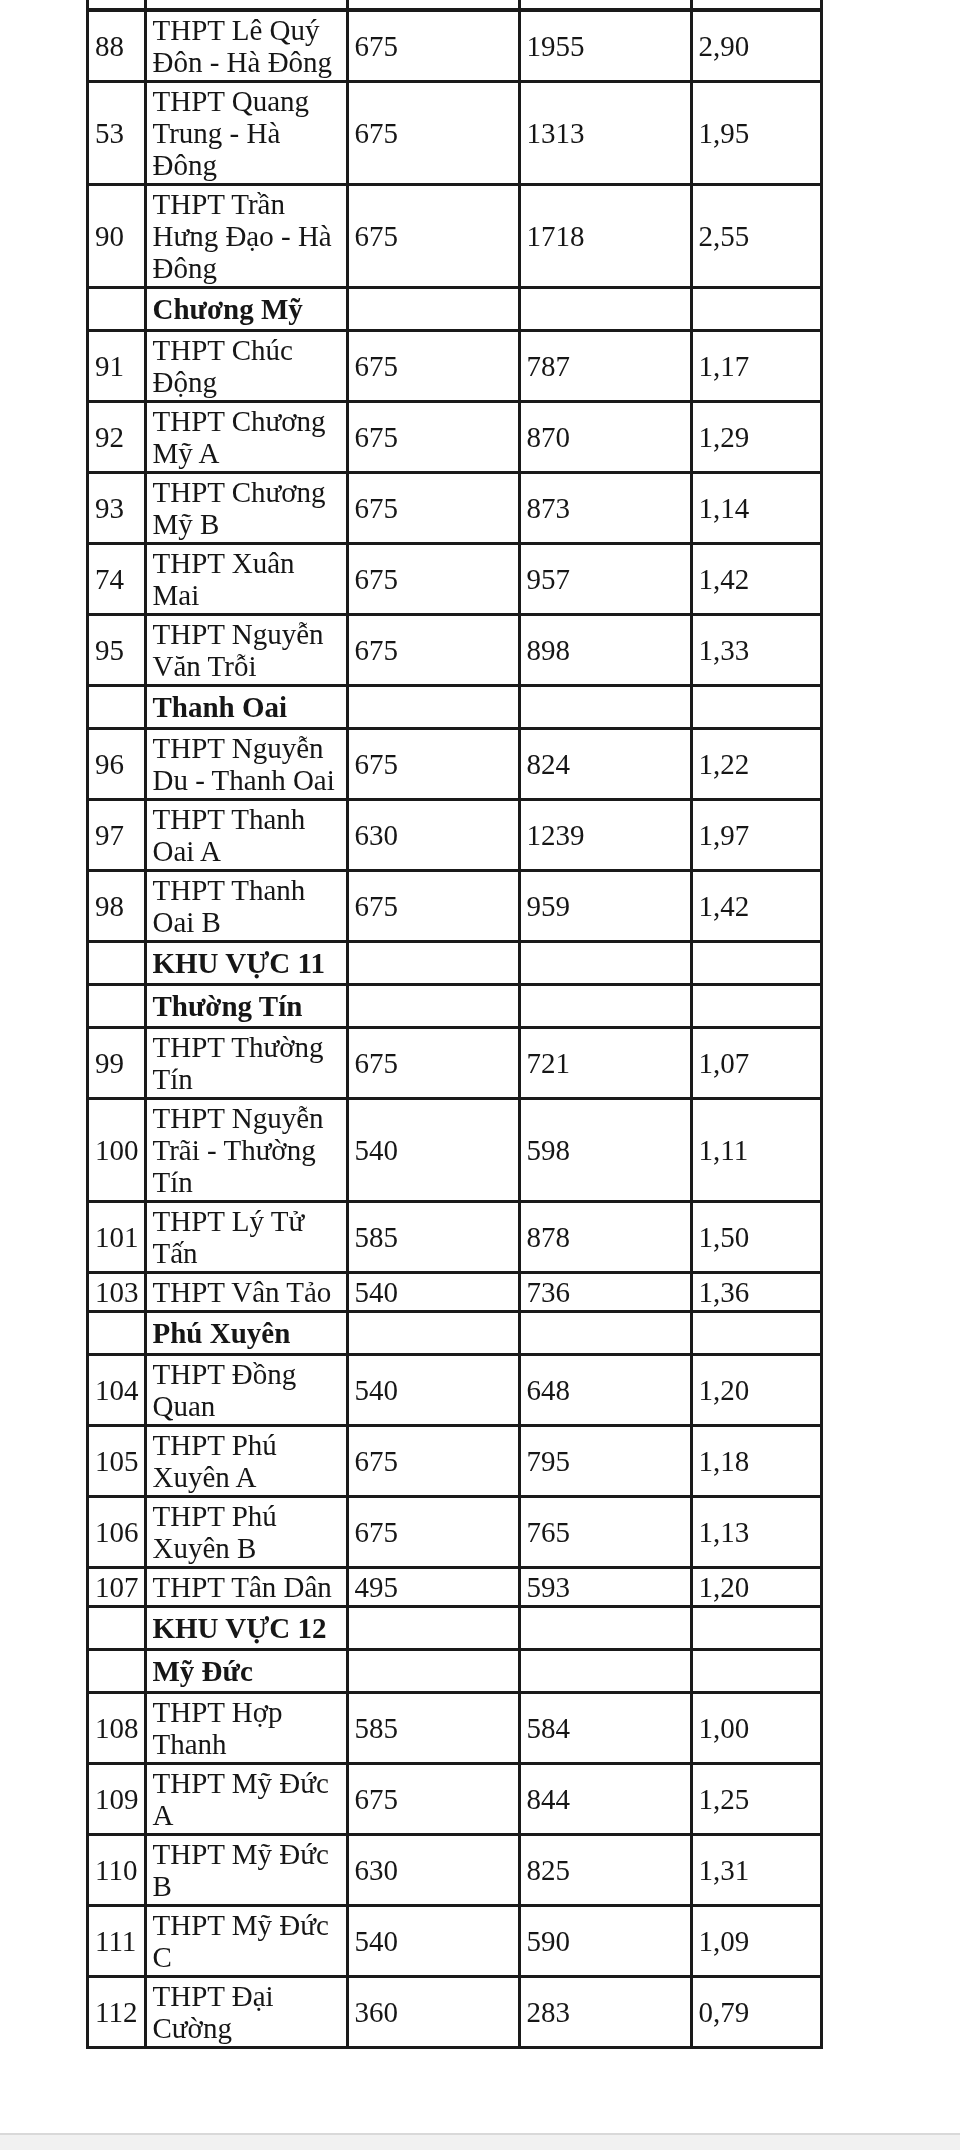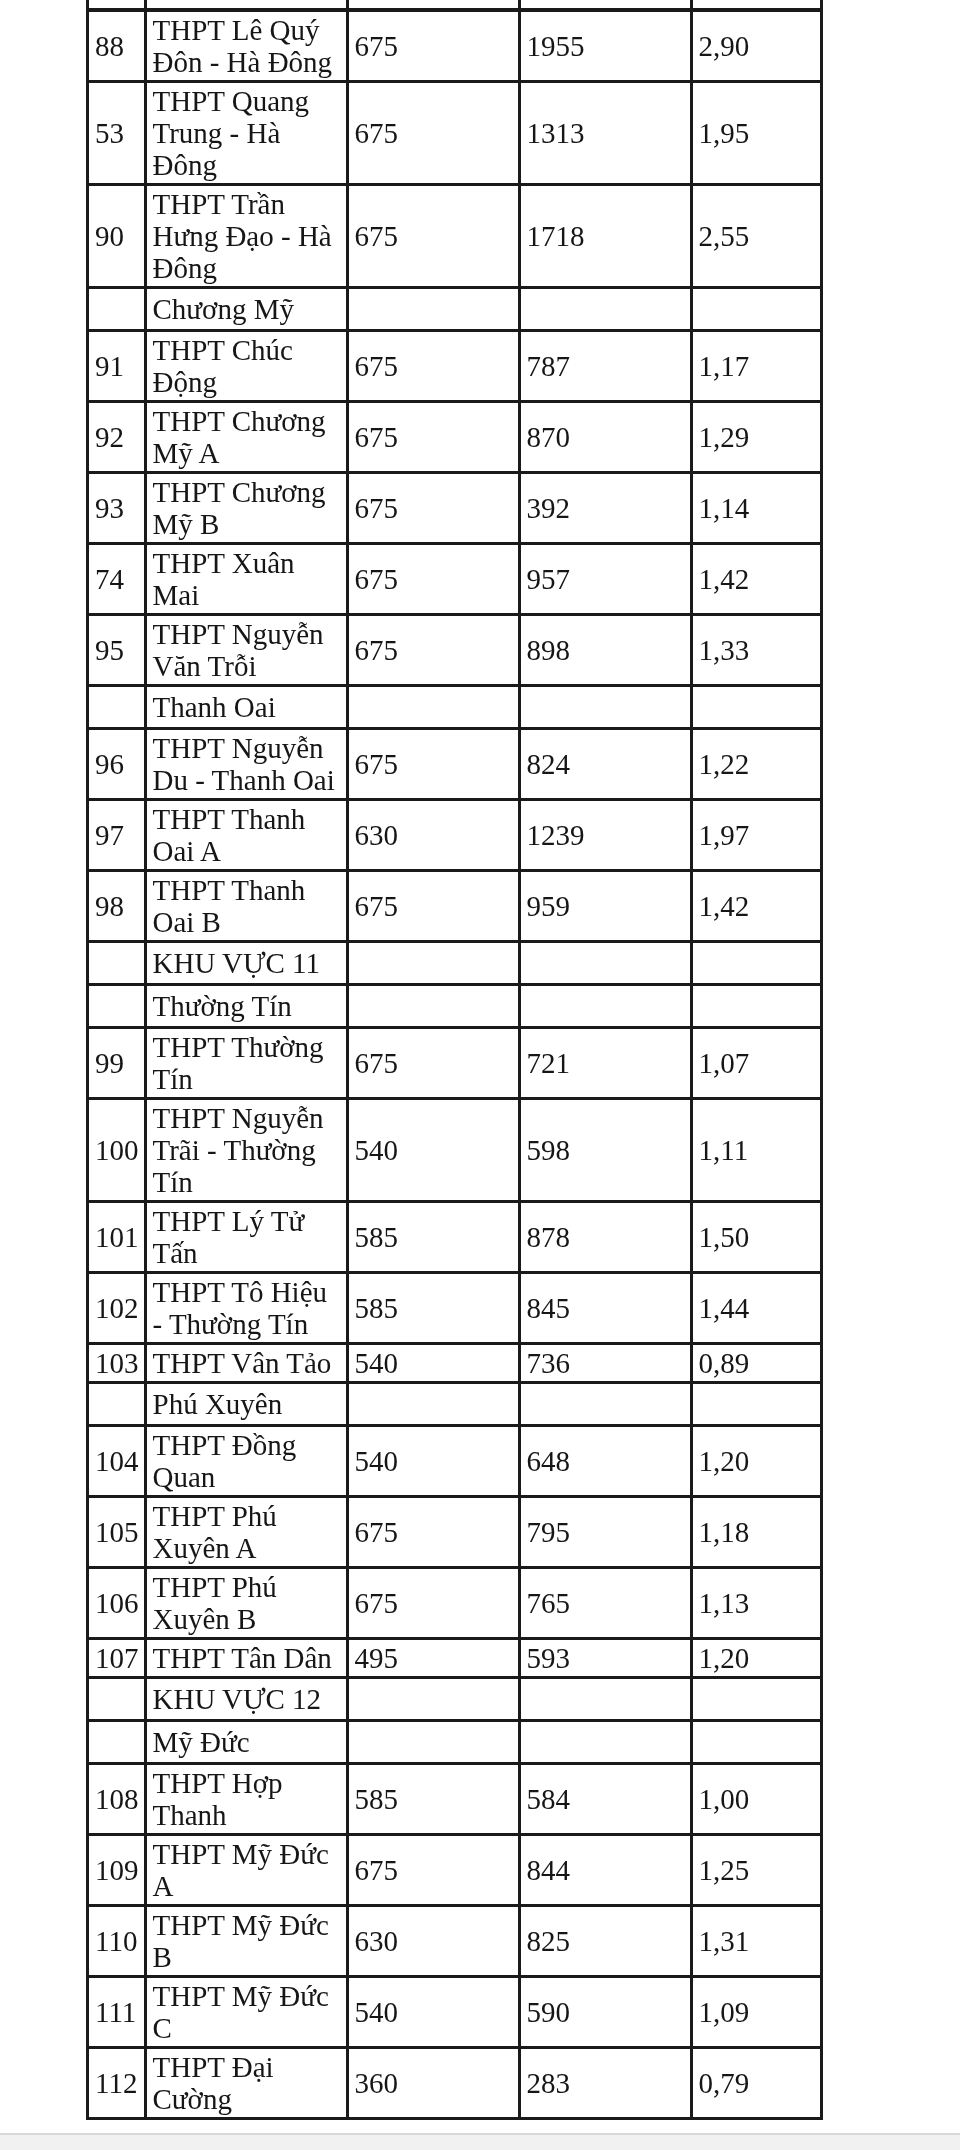--- a/index.html
+++ b/index.html
@@ -42,20 +42,21 @@
   }
   tr.stub-row td{
     height:8px;
     padding:0;
     border-top:none;
     border-bottom:4px solid var(--border-color);
   }
   tr.section-row td{
     padding-top:4px;
     padding-bottom:4px;
+    font-weight:bold;
   }
   .bottom-strip{
     position:absolute;
     left:0;right:0;bottom:0;
     height:15px;
     background:var(--strip-color);
     border-top:2px solid #d9d9d9;
   }
 </style>
 </head>
@@ -117,21 +118,21 @@
     <td>92</td>
     <td>THPT Chương Mỹ A</td>
     <td>675</td>
     <td>870</td>
     <td>1,29</td>
   </tr>
         <tr>
     <td>93</td>
     <td>THPT Chương Mỹ B</td>
     <td>675</td>
-    <td>392</td>
+    <td>873</td>
     <td>1,14</td>
   </tr>
         <tr>
     <td>74</td>
     <td>THPT Xuân Mai</td>
     <td>675</td>
     <td>957</td>
     <td>1,42</td>
   </tr>
         <tr>
@@ -198,32 +199,25 @@
     <td>1,11</td>
   </tr>
         <tr>
     <td>101</td>
     <td>THPT Lý Tử Tấn</td>
     <td>585</td>
     <td>878</td>
     <td>1,50</td>
   </tr>
         <tr>
-    <td>102</td>
-    <td>THPT Tô Hiệu - Thường Tín</td>
-    <td>585</td>
-    <td>845</td>
-    <td>1,44</td>
-  </tr>
-        <tr>
     <td>103</td>
     <td>THPT Vân Tảo</td>
     <td>540</td>
     <td>736</td>
-    <td>0,89</td>
+    <td>1,36</td>
   </tr>
         <tr class="section-row">
     <td></td>
     <td>Phú Xuyên</td>
     <td></td>
     <td></td>
     <td></td>
   </tr>
         <tr>
     <td>104</td>

